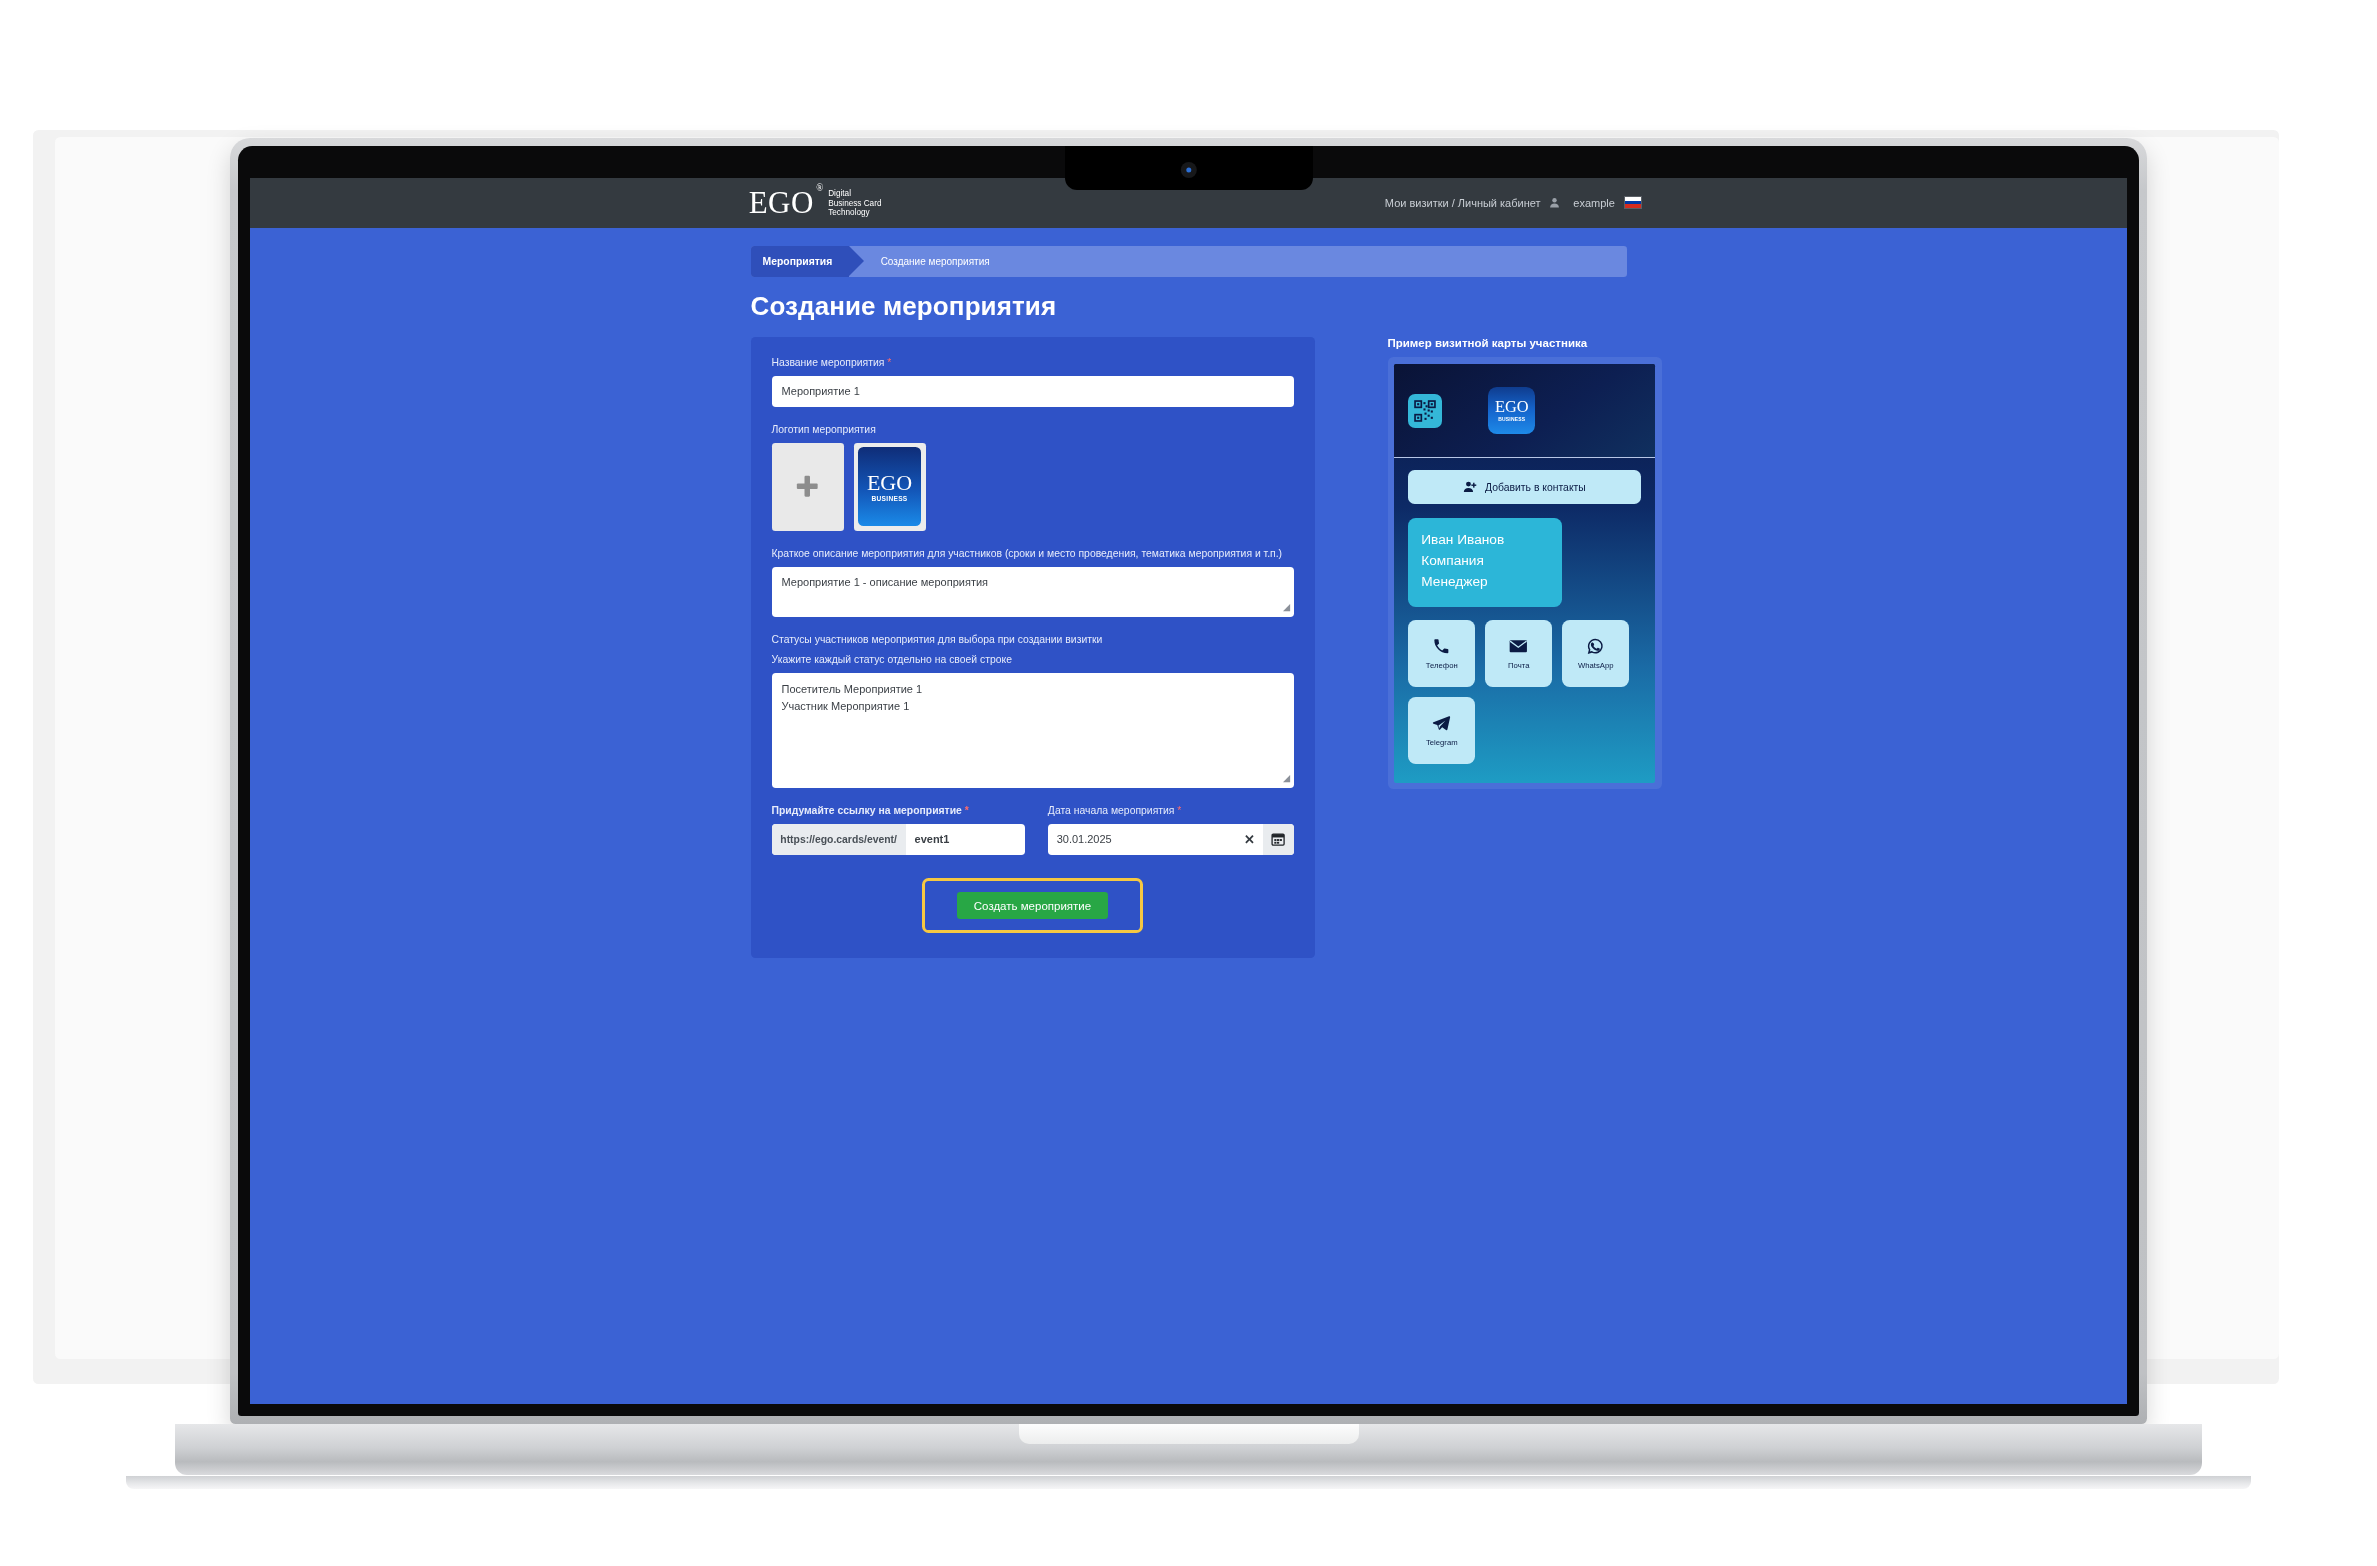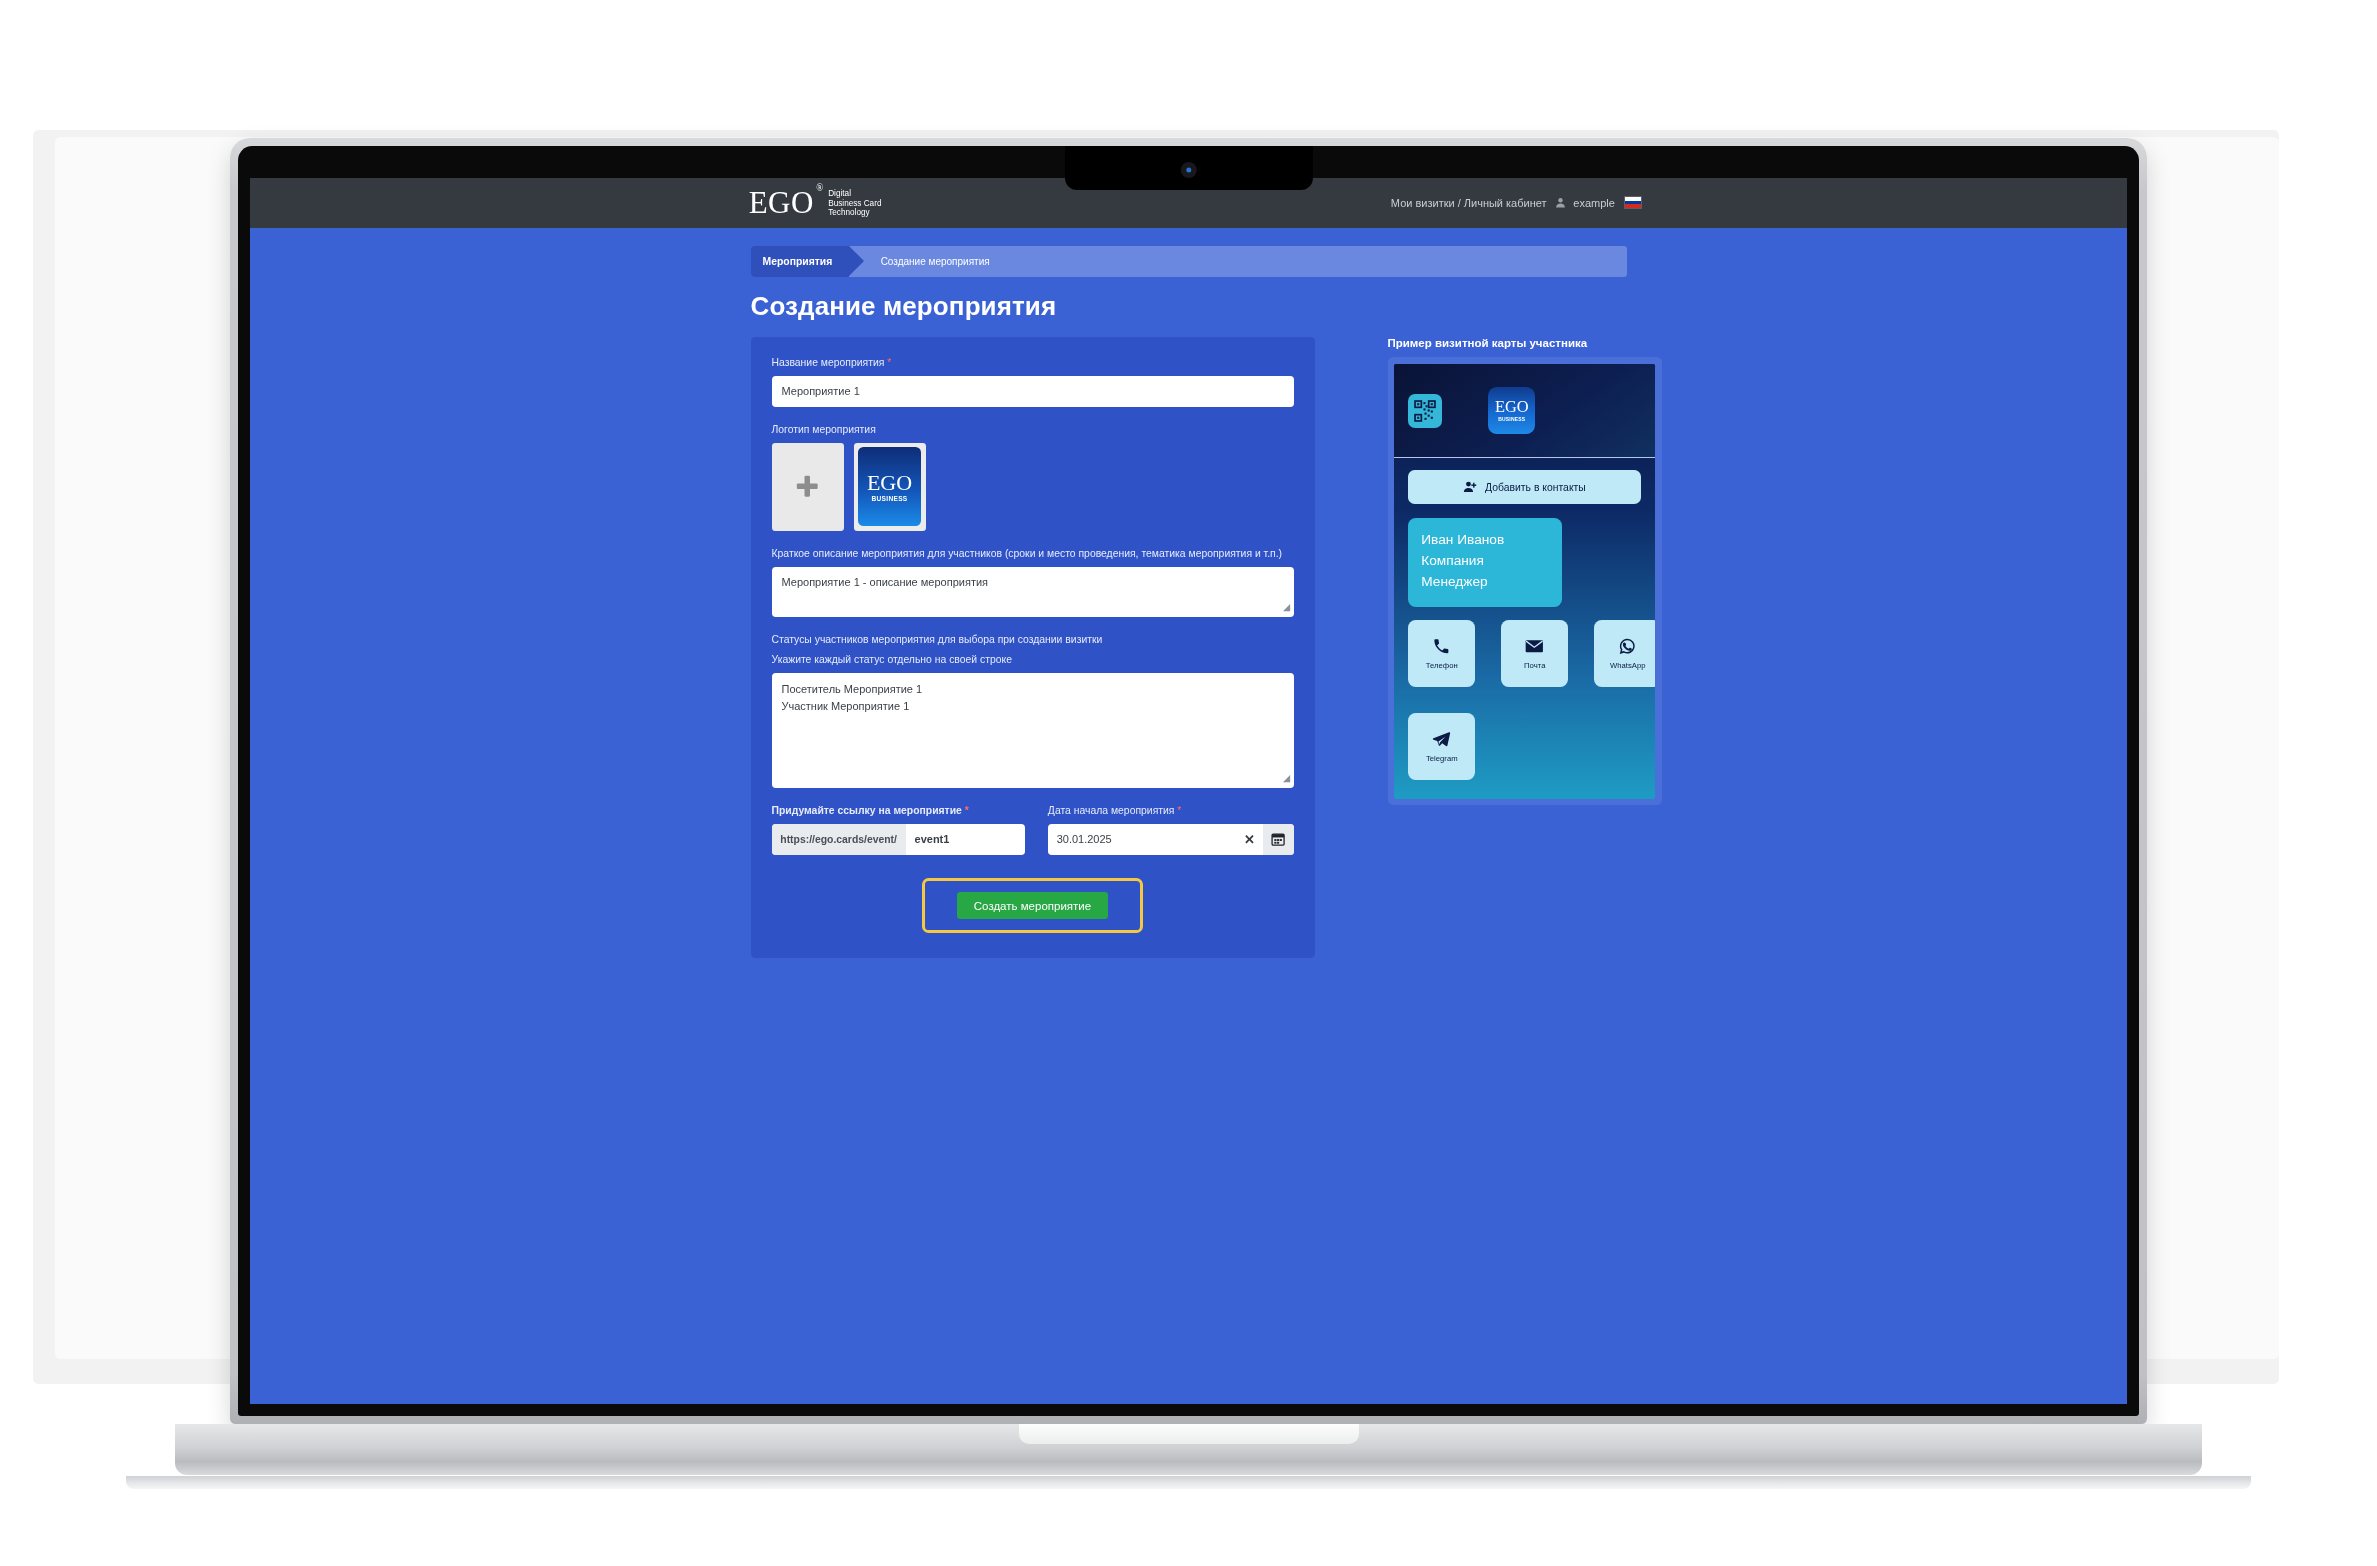--- a/index.html
+++ b/index.html
@@ -117,21 +117,21 @@
     position: absolute;
     right: 485px;
     display: flex;
     align-items: center;
     gap: 8.8px;
     color: #c8ccd1;
     font-size: 11px;
   }
   .nav-link { color: #c9ced4; }
   .user-chip {
-    display: flex; gap: 7px;
+    display: flex; gap: 13px;
     color: #c9ced4;
   }
   .user-icon { display: block; }
   .flag {
     width: 18.6px; height: 12.6px;
     border: 0.5px solid #5a5f66;
     overflow: hidden;
     display: flex; flex-direction: column;
   }
   .flag i { display: block; height: 33.34%; width: 100%; }
@@ -431,21 +431,21 @@
     padding: 12px 13px 14.2px 13px;
     color: #ffffff;
     width: 154px;
   }
   .name-block div { font-size: 13.7px; line-height: 1.52; }
 
   .tiles {
     margin-top: 13px;
     display: grid;
     grid-template-columns: repeat(3, 67px);
-    gap: 26px;
+    gap: 10px;
   }
   .tile {
     height: 67px;
     background: #bfe9f7;
     border-radius: 7.7px;
     display: flex; flex-direction: column;
     align-items: center; justify-content: center;
     gap: 5.5px;
     color: #0b1b44;
     cursor: pointer;

